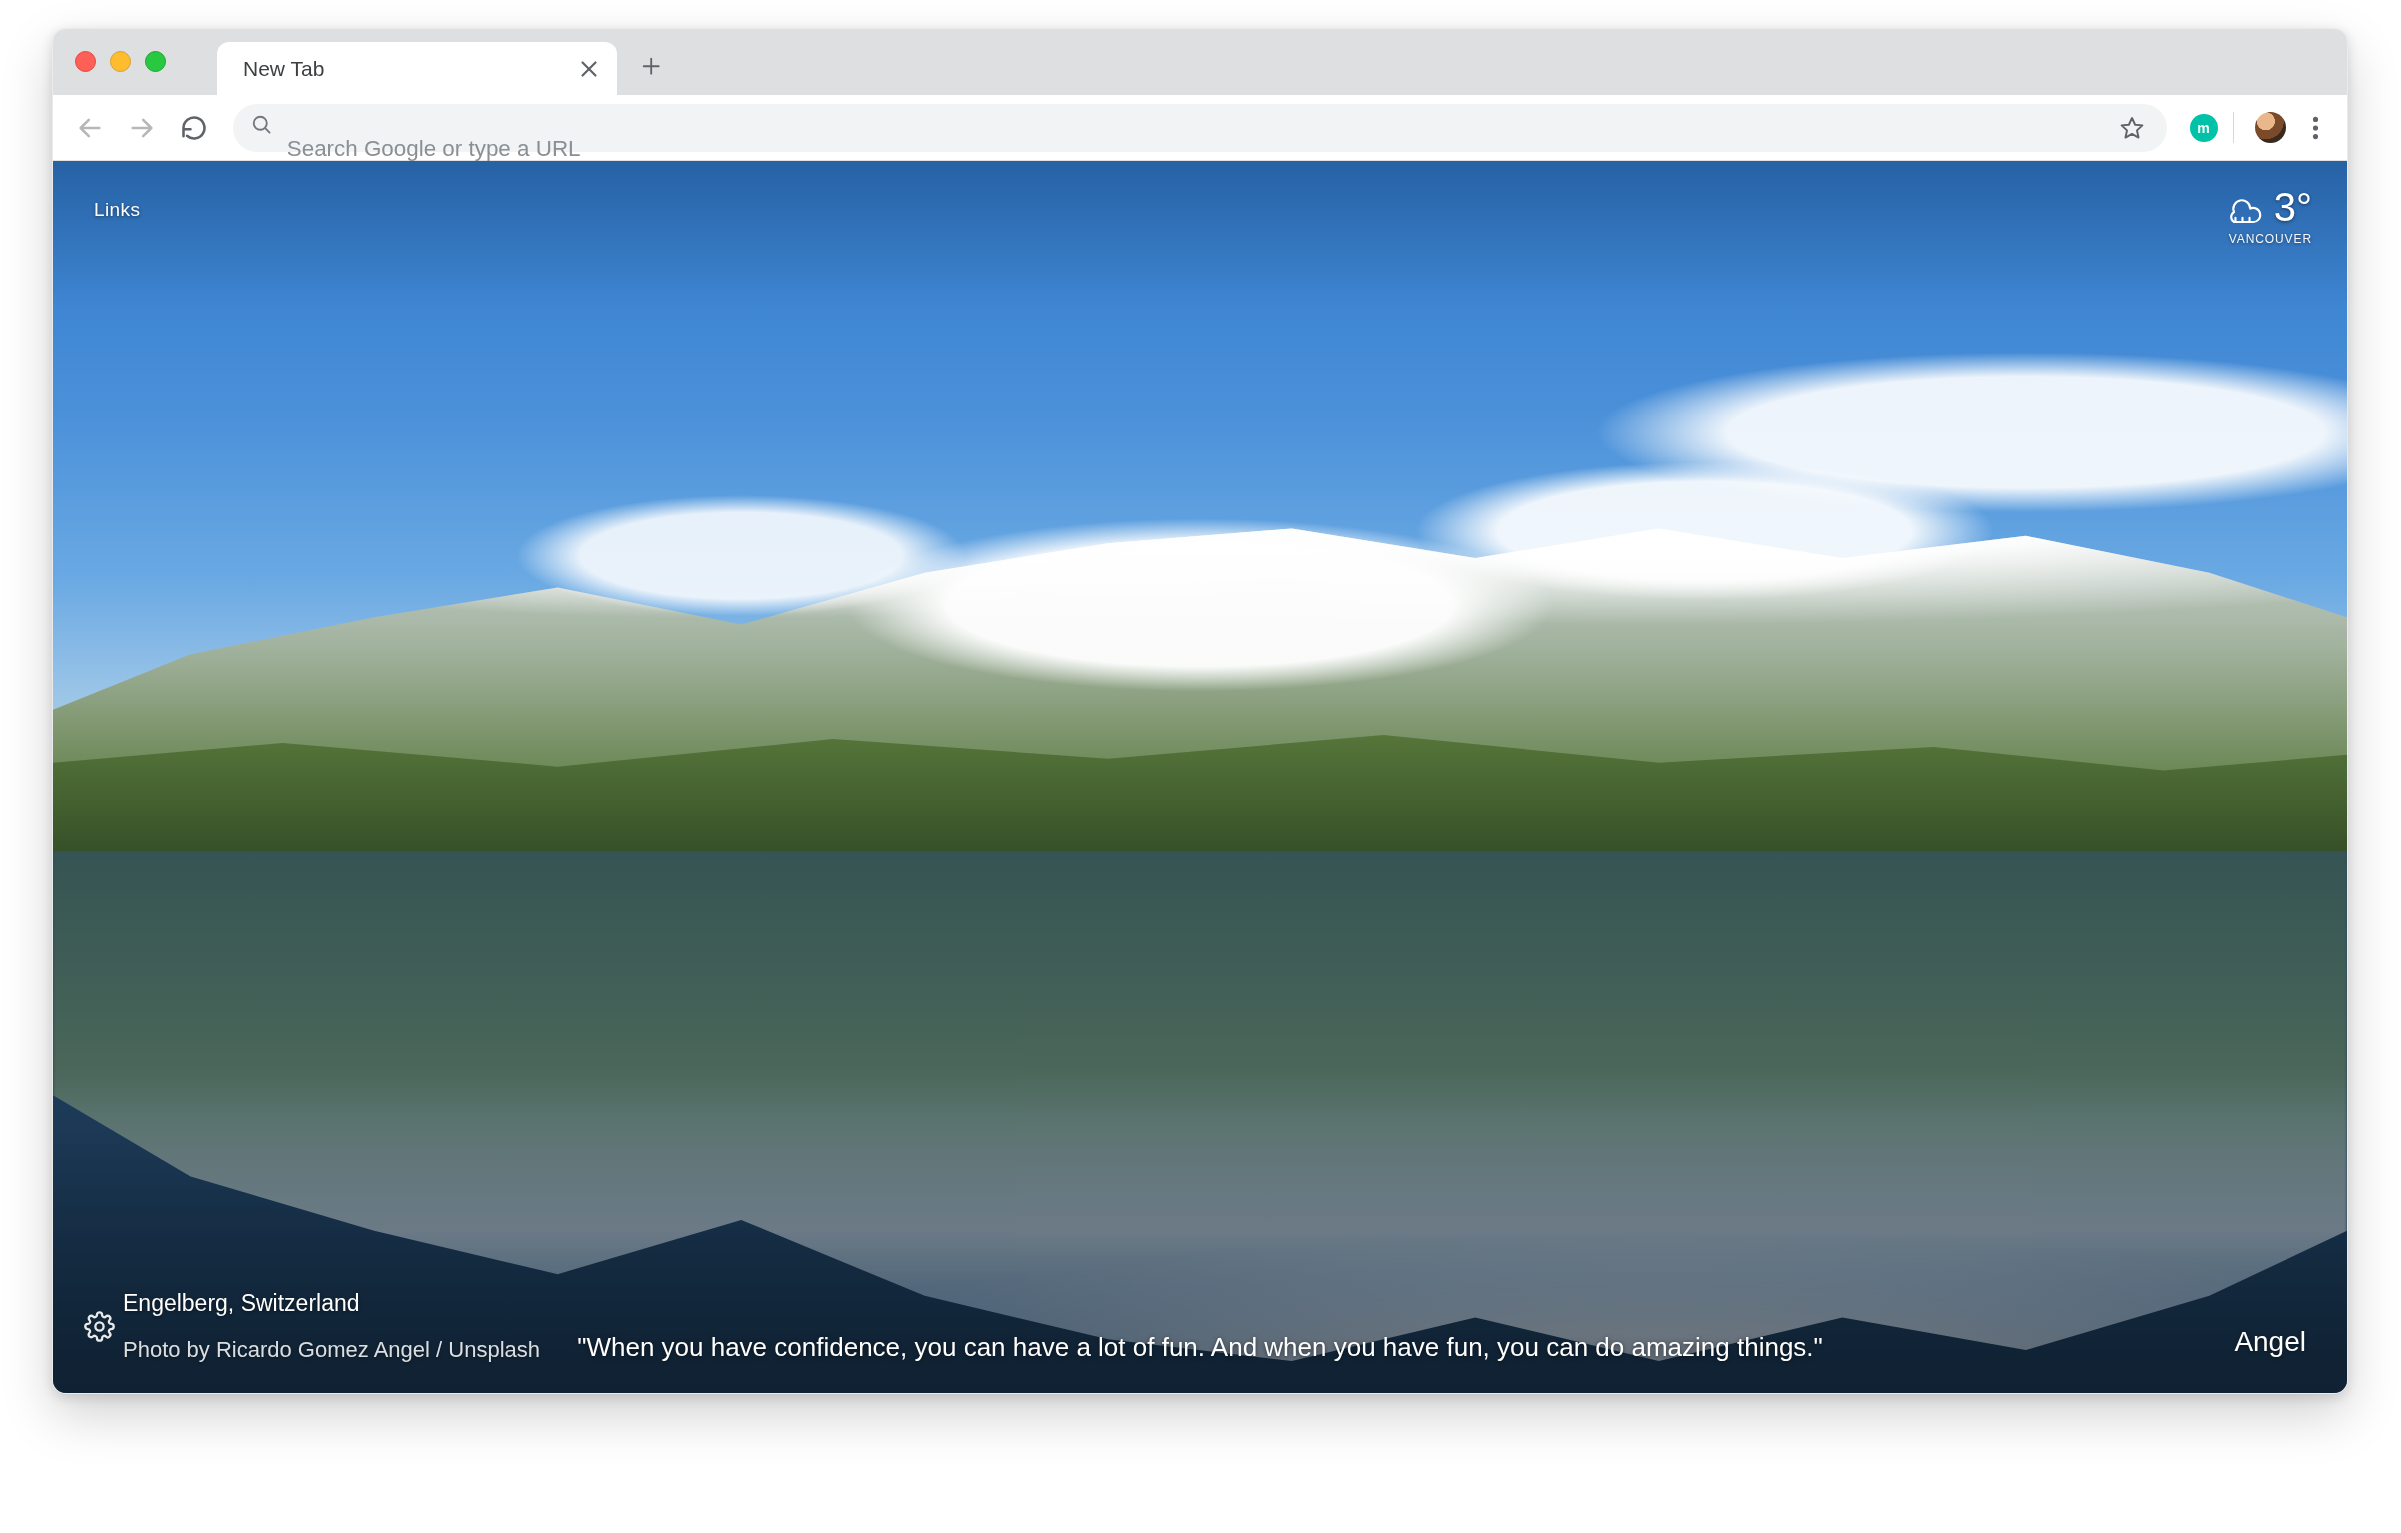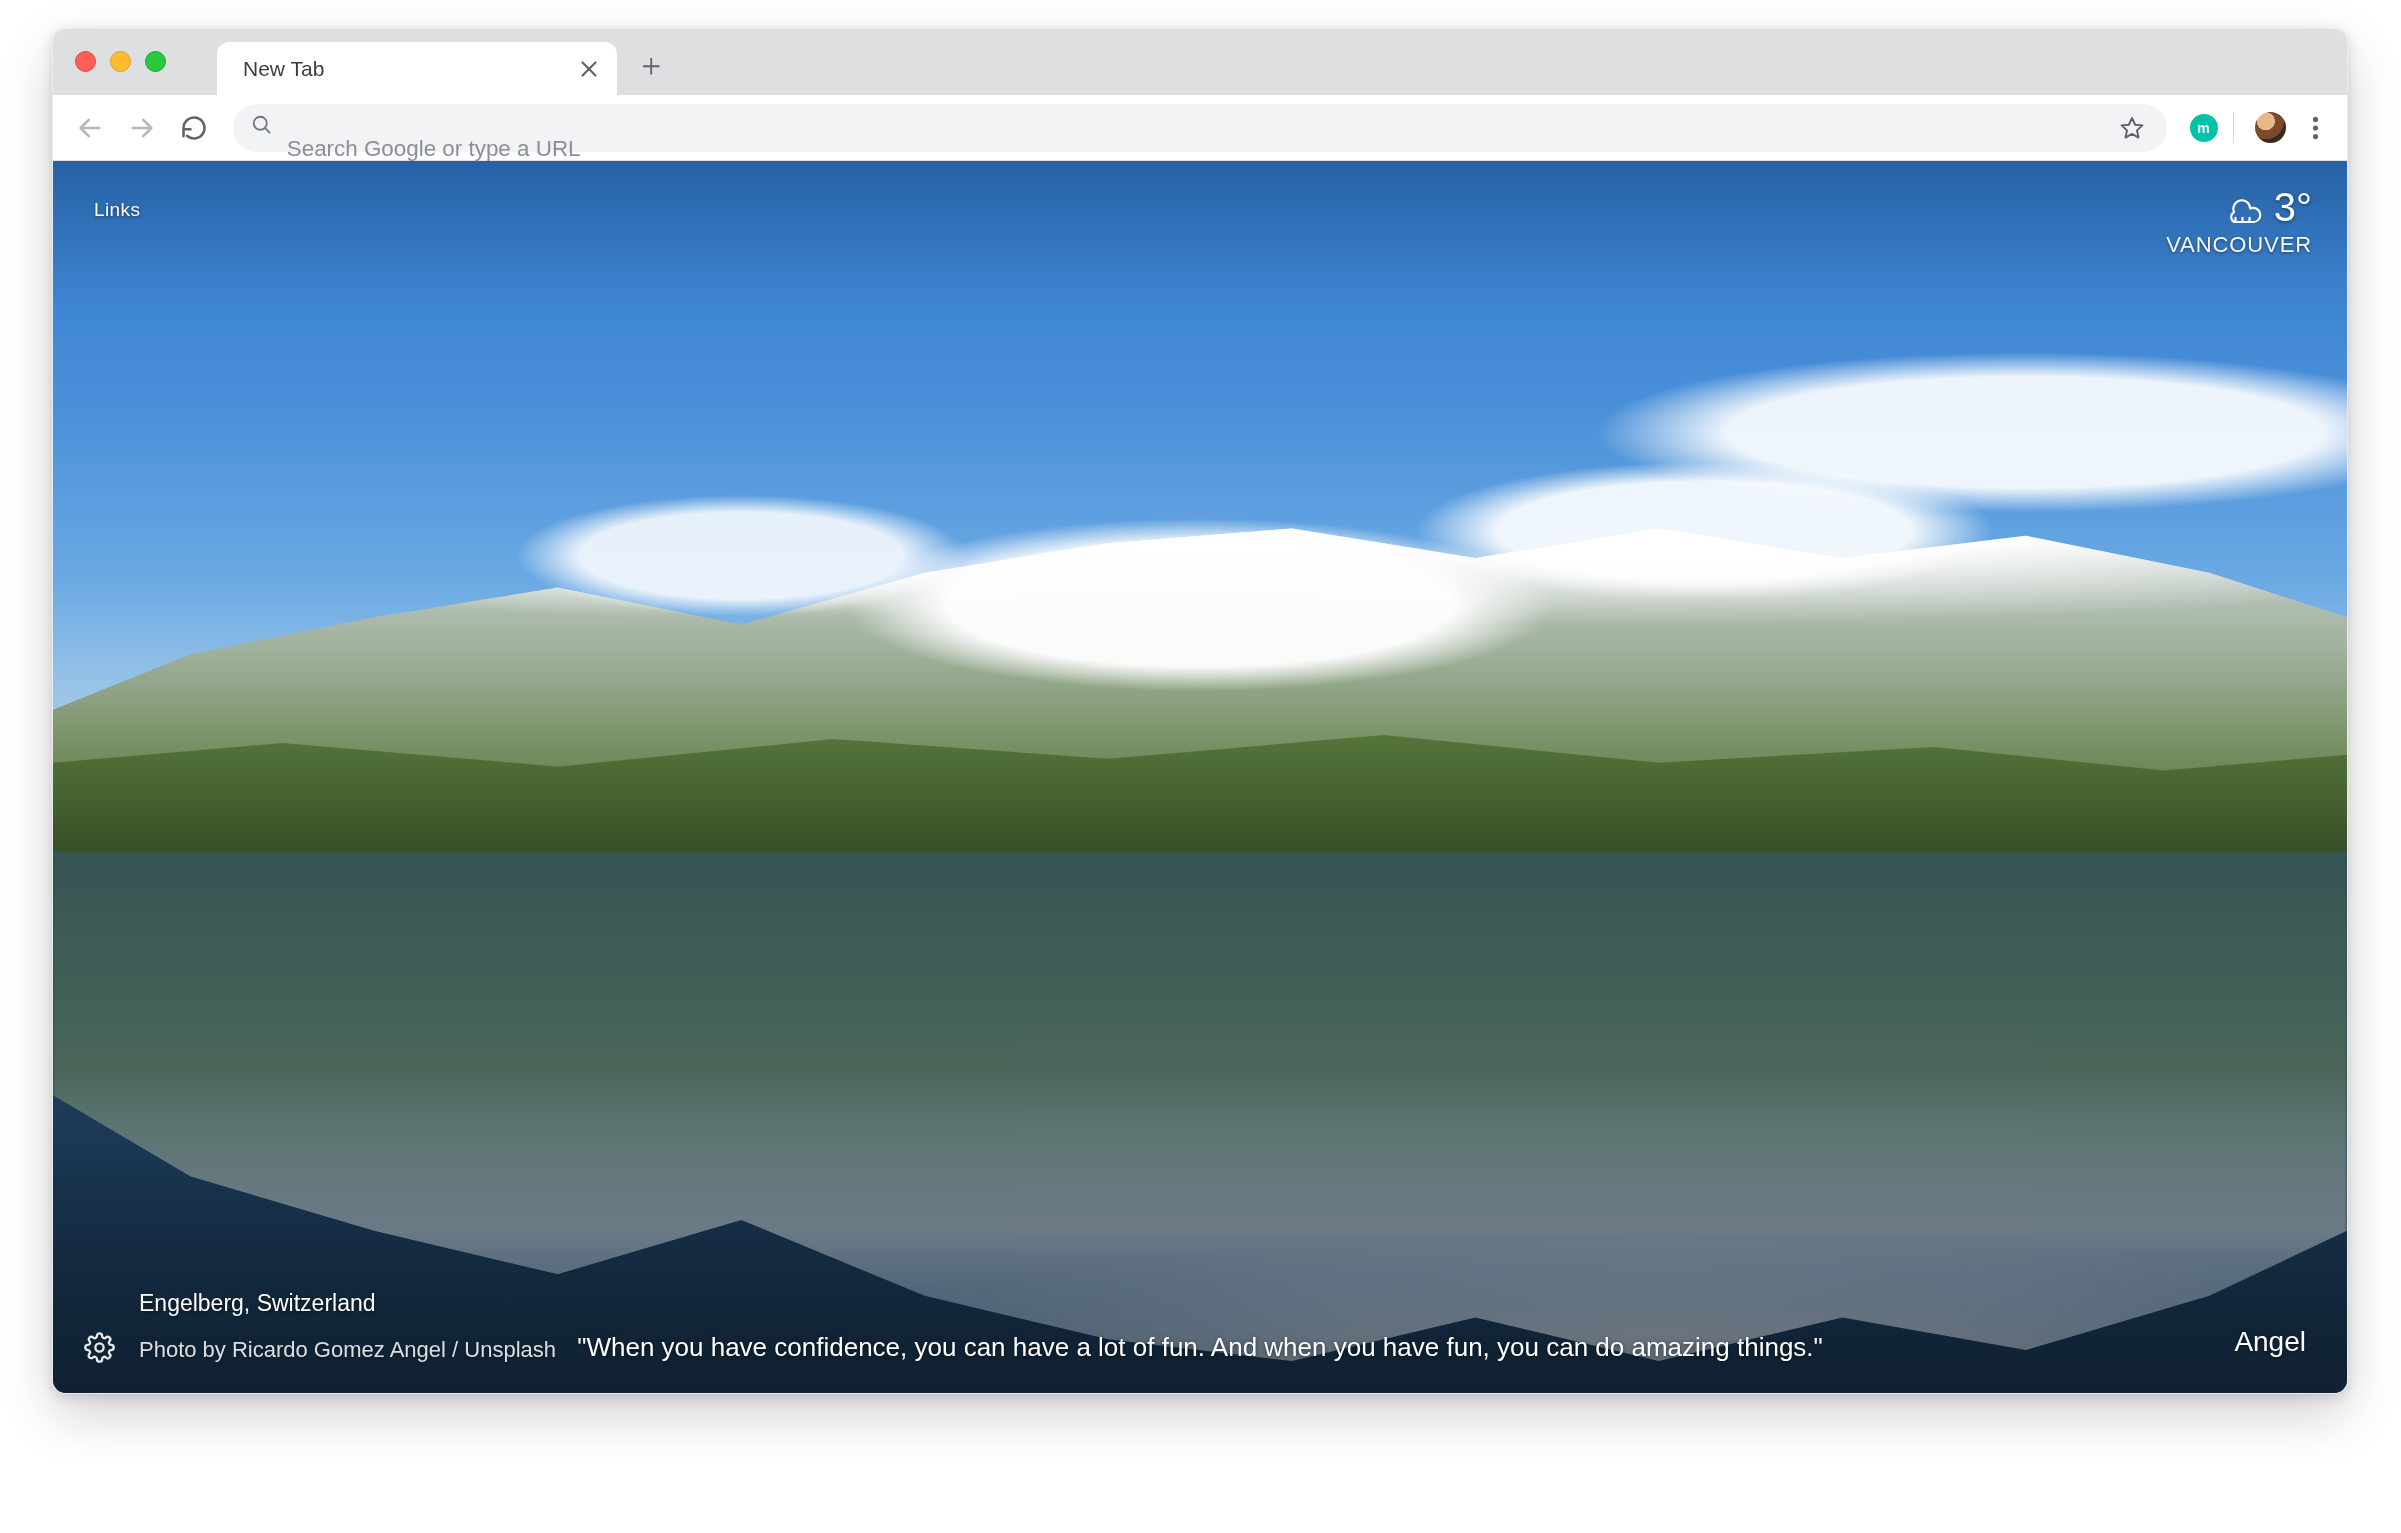--- a/index.html
+++ b/index.html
@@ -235,21 +235,21 @@
   
   .weather {
     position: absolute; right: 35px; top: 24px;
     text-align: right;
     text-shadow: 0 0.9px 3.5px rgba(0,0,0,0.5);
   }
   .weather-top {
     display:flex; align-items:center; justify-content:flex-end; gap: 8.6px;
   }
   .weather-temp { font-size: 40px; font-weight: 500; }
-  .weather-loc { font-size: 22px; letter-spacing: 0.9px; margin-top: 1.7px; opacity: 0.95; }
+  .weather-loc { font-size: 12px; letter-spacing: 0.9px; margin-top: 1.7px; opacity: 0.95; }
   .weather-icon svg { width: 45px; height: 35px; }
 
   
   .center {
     position: absolute; left: 0; right: 0; top: 32%;
     text-align: center;
     text-shadow: 0 1.7px 8.6px rgba(0,0,0,0.35);
   }
   .clock {
     font-size: 224px;
@@ -260,21 +260,21 @@
   .greeting {
     font-size: 71px;
     font-weight: 400;
     margin-top: 5.2px;
     letter-spacing: -0.9px;
   }
 
   
   .bottom-left {
     position: absolute; left: 31px; bottom: 31px;
-    display:flex; align-items: flex-end; gap: 24px;
+    display:flex; align-items: center; gap: 8px;
     text-shadow: 0 0.9px 3.5px rgba(0,0,0,0.55);
   }
   .settings-btn svg { width: 31px; height: 31px; }
   .settings-btn { display:flex; align-items:center; justify-content:center; opacity:0.9;}
   .loc-block .loc { font-size: 23px; }
   .loc-block .credit { font-size: 22px; opacity: 0.85; margin-top: 20px; }
 
   
   .quote {
     position: absolute; left: 0; right: 0; bottom: 29px;

